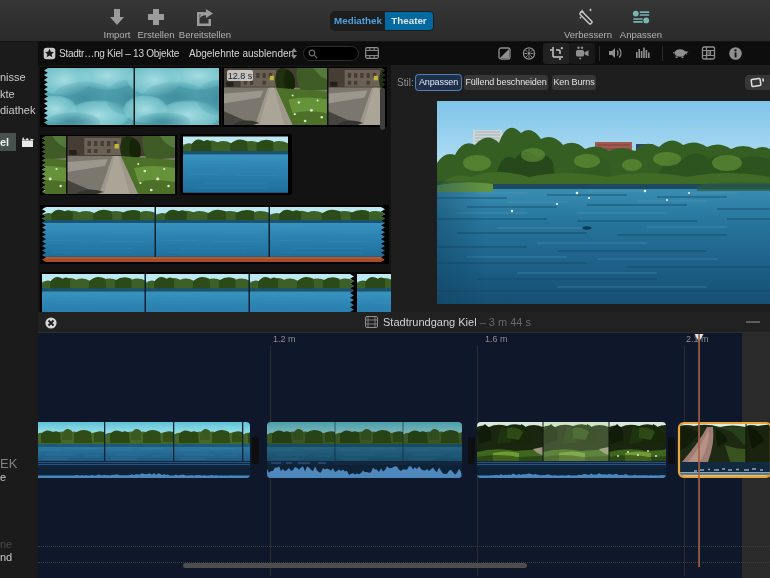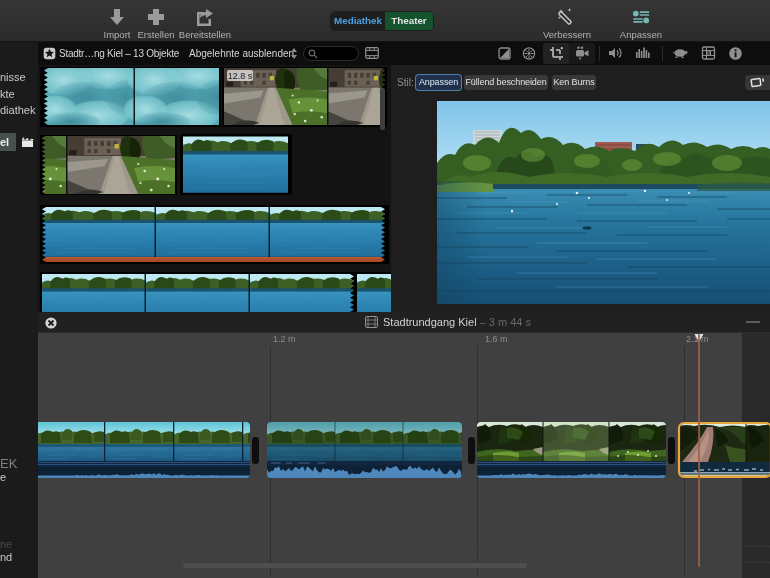--- a/index.html
+++ b/index.html
@@ -8,34 +8,34 @@
   .abs{position:absolute;}
   
   #toolbar{left:0;top:0;width:770px;height:41px;
     background:linear-gradient(#363636,#2b2b2b);border-bottom:1px solid #131313;}
   .tbtn{position:absolute;top:7px;text-align:center;color:#b2b2b2;font-size:9.5px;}
   .tbtn svg{display:block;margin:0 auto 2px;}
   #toggle{position:absolute;left:331px;top:12px;width:102px;height:18px;
     border-radius:4px;background:#333;box-shadow:0 0 0 1px #1d1d1d, inset 0 1px 0 #4a4a4a;
     display:flex;font-size:9.8px;font-weight:bold;line-height:18px;text-align:center;}
   #toggle .seg1{width:54px;background:#1e1e1e;color:#4da0e0;border-radius:4px 0 0 4px;}
-  #toggle .seg2{width:48px;color:#e3e3e3;background:#14532d;border-radius:0 4px 4px 0;}
+  #toggle .seg2{width:48px;color:#e3e3e3;background:#0369a1;border-radius:0 4px 4px 0;}
   
   #bbar{left:38px;top:42px;width:732px;height:23px;background:#0d0d0d;color:#d6d6d6;font-size:10.5px;white-space:nowrap;}
   
   #sidebar{left:0;top:42px;width:38px;height:536px;background:#1b1b1b;}
   .sitem{position:absolute;left:0;color:#c9c9c9;font-size:11px;white-space:nowrap;}
   
   #browser{left:38px;top:65px;width:353px;height:247px;background:#131313;overflow:hidden;}
   
   #viewer{left:391px;top:65px;width:379px;height:247px;background:#1e1e1e;overflow:hidden;}
   .stbtn{position:absolute;top:10px;height:15px;border-radius:3px;background:#373737;
      color:#e2e2e2;font-size:9px;letter-spacing:-0.1px;line-height:15px;text-align:center;white-space:nowrap;}
   
-  #timeline{left:38px;top:312px;width:704px;height:266px;background:#404040;}
+  #timeline{left:38px;top:312px;width:704px;height:266px;background:#0f172a;}
   #tlhead{position:absolute;left:0;top:0;width:732px;height:20px;background:#212121;
      border-bottom:1px solid #2e2e2e;}
   .gline{position:absolute;top:34px;width:1px;height:230px;background:#2e2e2e;}
   .rlab{position:absolute;top:22px;color:#8d8d8d;font-size:9px;margin-left:8px;}
 </style>
 </head>
 <body>
 <div class="abs" id="toolbar">
   <div class="tbtn" style="left:98px;width:38px;">
     <svg width="20" height="20" viewBox="0 0 20 20">
@@ -50,21 +50,21 @@
   <div class="tbtn" style="left:172px;width:66px;">
     <svg width="22" height="20" viewBox="0 0 22 20">
         <path d="M3 5h7v2.5H5.5v9h9V12H17v7H3z" fill="#9b9b9b"></path>
         <path d="M12 2l7 4.5-7 4.5V8.2c-3.4 0-5.4 1.3-6.6 3.3.3-3.8 2.5-6.4 6.6-6.6z" fill="#9b9b9b"></path>
       </svg>
     Bereitstellen</div>
   <div id="toggle">
       <div class="seg1">Mediathek</div>
       <div class="seg2">Theater</div>
     </div>
-  <div class="tbtn" style="left:536px;width:62px;">
+  <div class="tbtn" style="left:557px;width:62px;">
     <svg width="22" height="20" viewBox="0 0 22 20">
       <rect x="7.4" y="3.4" width="3.4" height="15" rx="1" transform="rotate(-45 9 11)" fill="none" stroke="#c6c6c6" stroke-width="1.5"></rect>
       <path d="M5 2l.6 1.7 1.7.6-1.7.6L5 6.6l-.6-1.7-1.7-.6 1.7-.6z" fill="#c6c6c6"></path>
       <path d="M13.5 1l.5 1.4 1.4.5-1.4.5-.5 1.4-.5-1.4-1.4-.5 1.4-.5z" fill="#c6c6c6"></path>
       <path d="M3.5 9l.4 1.2 1.2.4-1.2.4-.4 1.2-.4-1.2-1.2-.4 1.2-.4z" fill="#c6c6c6"></path>
     </svg>
     Verbessern</div>
   <div class="tbtn" style="left:618px;width:46px;">
     <svg width="24" height="20" viewBox="0 0 24 20">
       <g stroke="#79b5b2" stroke-width="1.7" fill="none">

